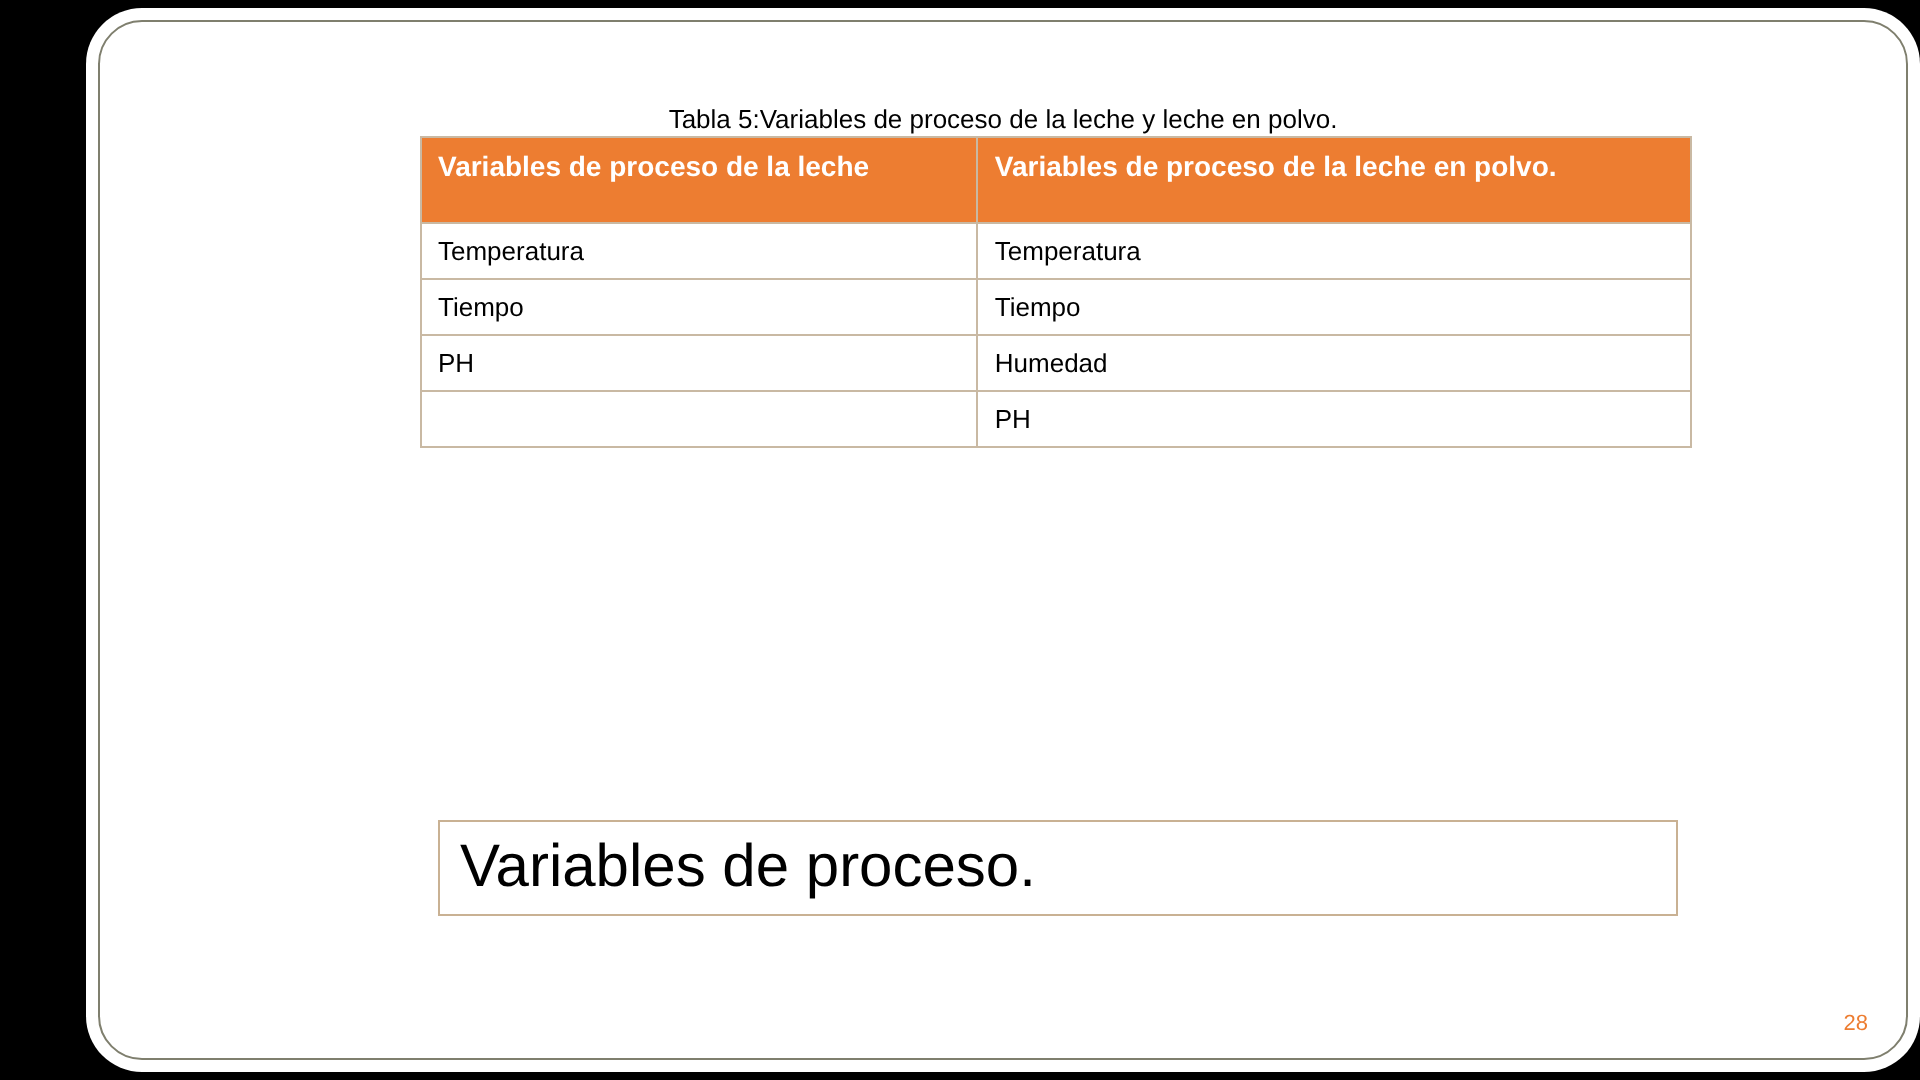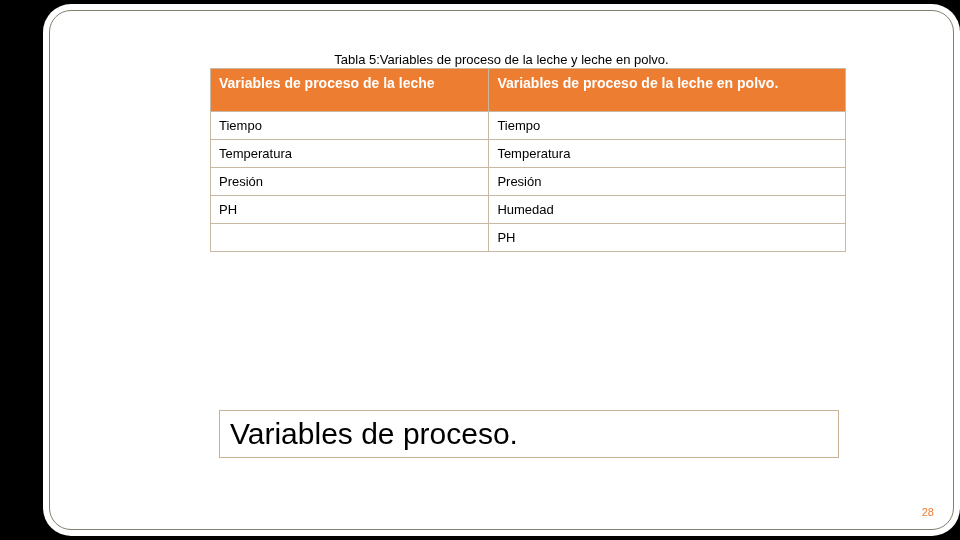--- a/index.html
+++ b/index.html
@@ -91,30 +91,26 @@
 
   <table class="tbl">
     <thead>
       <tr>
         <th>Variables de proceso de la leche</th>
         <th>Variables de proceso de la leche en polvo.</th>
       </tr>
     </thead>
     <tbody>
       <tr>
-        <td>Tiempo</td>
-        <td>Tiempo</td>
-      </tr>
-      <tr>
         <td>Temperatura</td>
         <td>Temperatura</td>
       </tr>
       <tr>
-        <td>Presión</td>
-        <td>Presión</td>
+        <td>Tiempo</td>
+        <td>Tiempo</td>
       </tr>
       <tr>
         <td>PH</td>
         <td>Humedad</td>
       </tr>
       <tr>
         <td class="empty"></td>
         <td>PH</td>
       </tr>
     </tbody>

